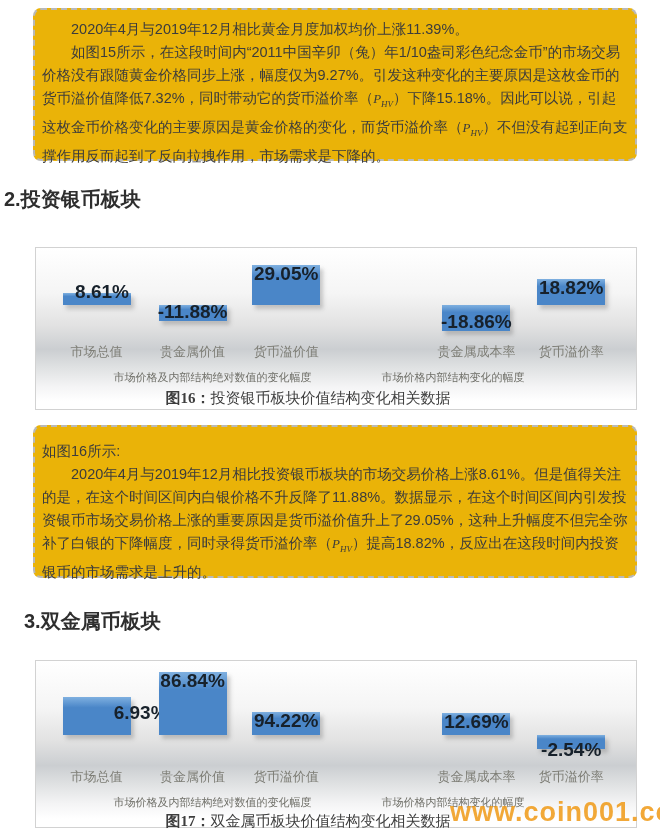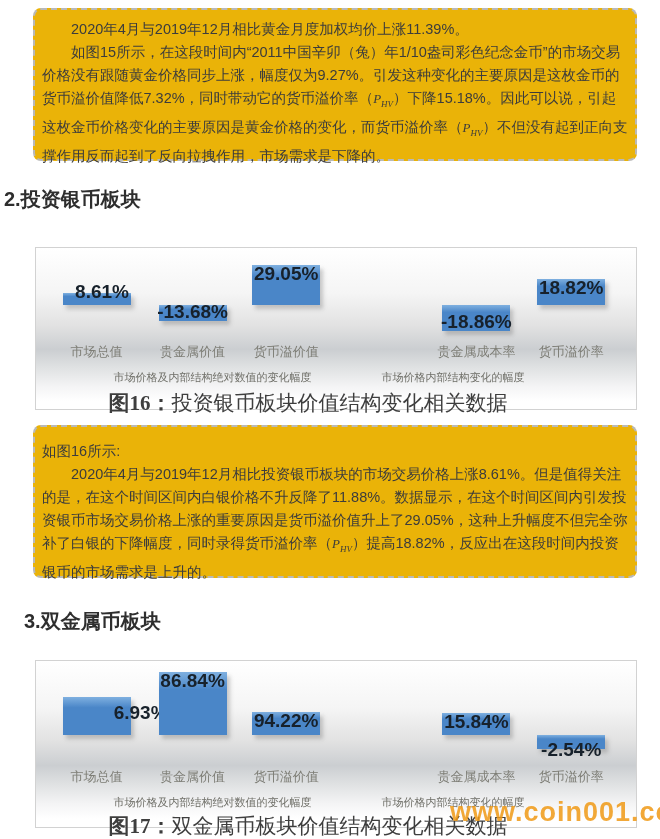--- a/index.html
+++ b/index.html
@@ -25,21 +25,21 @@
              background:linear-gradient(180deg,#ffffff 0%,#f5f5f5 28%,#e2e2e2 48%,
                         #cbced1 63%,#dfe1e2 74%,#f4f4f5 86%,#ffffff 95%);}
   .bar{position:absolute;box-shadow:3px 4px 4px rgba(110,110,110,0.35);}
   .bar-label{position:absolute;height:16px;line-height:16px;text-align:center;
              font-weight:bold;font-size:19px;color:#17212b;}
   .cat-label{position:absolute;height:16px;line-height:16px;text-align:center;
              font-size:13px;color:#7d7d75;font-family:"Liberation Serif",serif;}
   .grp-label{position:absolute;height:16px;line-height:16px;text-align:center;
              font-size:11px;color:#6f6f68;font-family:"Liberation Serif",serif;}
   .chart-caption{position:absolute;left:0;width:100%;box-sizing:border-box;
-                 padding-right:56px;text-align:center;font-size:21px;color:#3e3e3e;
+                 padding-right:56px;text-align:center;font-size:15px;color:#3e3e3e;
                  font-family:"Liberation Serif",serif;}
   .chart-caption b{font-weight:bold;}
 
   .watermark{position:absolute;left:450px;top:797px;font-size:27px;font-weight:bold;
              letter-spacing:1px;opacity:.85;white-space:nowrap;}
 </style>
 </head>
 <body>
 
 <div class="page">
@@ -50,21 +50,21 @@
   </div>
 
   <h2 class="sec-heading" style="top:186px;">2.投资银币板块</h2>
 
   <div class="chart-box" style="top:247px;height:163px;">
     <div class="chart-caption" style="top: 141px;"><b>图16：</b><span>投资银币板块价值结构变化相关数据</span></div>
   <div class="bar" style="left: 26.6px; top: 45px; width: 68px; height: 11.8px; background: linear-gradient(rgb(127, 176, 224) 0%, rgb(74, 134, 200) 28%, rgb(74, 134, 200) 100%);"></div>
       <div class="bar-label" style="left: 6px; width: 120px; top: 36px;">8.61%</div>
       <div class="cat-label" style="left: -14.4px; width: 150px; top: 96px;">市场总值</div>
       <div class="bar" style="left: 122.6px; top: 56.9px; width: 68px; height: 16.3px; background: linear-gradient(rgb(127, 176, 224) 0%, rgb(74, 134, 200) 28%, rgb(74, 134, 200) 100%);"></div>
-      <div class="bar-label" style="left: 96.6px; width: 120px; top: 56.1px;">-13.68%</div>
+      <div class="bar-label" style="left: 96.6px; width: 120px; top: 56.1px;">-11.88%</div>
       <div class="cat-label" style="left: 81.6px; width: 150px; top: 96px;">贵金属价值</div>
       <div class="bar" style="left: 216.2px; top: 17px; width: 68px; height: 39.8px; background: linear-gradient(rgb(127, 176, 224) 0%, rgb(74, 134, 200) 28%, rgb(74, 134, 200) 100%);"></div>
       <div class="bar-label" style="left: 190.2px; width: 120px; top: 18px;">29.05%</div>
       <div class="cat-label" style="left: 175.2px; width: 150px; top: 96px;">货币溢价值</div>
       <div class="bar" style="left: 406.4px; top: 56.9px; width: 68px; height: 25.9px; background: linear-gradient(rgb(127, 176, 224) 0%, rgb(74, 134, 200) 28%, rgb(74, 134, 200) 100%);"></div>
       <div class="bar-label" style="left: 380.4px; width: 120px; top: 65.7px;">-18.86%</div>
       <div class="cat-label" style="left: 365.4px; width: 150px; top: 96px;">贵金属成本率</div>
       <div class="bar" style="left: 501.2px; top: 31px; width: 68px; height: 25.8px; background: linear-gradient(rgb(127, 176, 224) 0%, rgb(74, 134, 200) 28%, rgb(74, 134, 200) 100%);"></div>
       <div class="bar-label" style="left: 475.2px; width: 120px; top: 32px;">18.82%</div>
       <div class="cat-label" style="left: 460.2px; width: 150px; top: 96px;">货币溢价率</div>
@@ -84,21 +84,21 @@
   <div class="bar" style="left: 26.6px; top: 35.7px; width: 68px; height: 38.5px; background: linear-gradient(rgb(127, 176, 224) 0%, rgb(74, 134, 200) 28%, rgb(74, 134, 200) 100%);"></div>
       <div class="bar-label" style="left: 0.6px; width: 120px; top: 44px; padding-left: 44px;">6.93%</div>
       <div class="cat-label" style="left: -14.4px; width: 150px; top: 108px;">市场总值</div>
       <div class="bar" style="left: 122.6px; top: 11.4px; width: 68px; height: 62.8px; background: linear-gradient(rgb(127, 176, 224) 0%, rgb(74, 134, 200) 28%, rgb(74, 134, 200) 100%);"></div>
       <div class="bar-label" style="left: 96.6px; width: 120px; top: 12.4px;">86.84%</div>
       <div class="cat-label" style="left: 81.6px; width: 150px; top: 108px;">贵金属价值</div>
       <div class="bar" style="left: 216.2px; top: 50.8px; width: 68px; height: 23.4px; background: linear-gradient(rgb(127, 176, 224) 0%, rgb(74, 134, 200) 28%, rgb(74, 134, 200) 100%);"></div>
       <div class="bar-label" style="left: 190.2px; width: 120px; top: 51.8px;">94.22%</div>
       <div class="cat-label" style="left: 175.2px; width: 150px; top: 108px;">货币溢价值</div>
       <div class="bar" style="left: 406.4px; top: 51.5px; width: 68px; height: 22.7px; background: linear-gradient(rgb(127, 176, 224) 0%, rgb(74, 134, 200) 28%, rgb(74, 134, 200) 100%);"></div>
-      <div class="bar-label" style="left: 380.4px; width: 120px; top: 52.5px;">15.84%</div>
+      <div class="bar-label" style="left: 380.4px; width: 120px; top: 52.5px;">12.69%</div>
       <div class="cat-label" style="left: 365.4px; width: 150px; top: 108px;">贵金属成本率</div>
       <div class="bar" style="left: 501.2px; top: 74.2px; width: 68px; height: 14.1px; background: linear-gradient(rgb(127, 176, 224) 0%, rgb(74, 134, 200) 28%, rgb(74, 134, 200) 100%);"></div>
       <div class="bar-label" style="left: 475.2px; width: 120px; top: 81.3px;">-2.54%</div>
       <div class="cat-label" style="left: 460.2px; width: 150px; top: 108px;">货币溢价率</div>
       <div class="grp-label" style="left: 6.4px; width: 340px; top: 133px;">市场价格及内部结构绝对数值的变化幅度</div>
       <div class="grp-label" style="left: 247px; width: 340px; top: 133px;">市场价格内部结构变化的幅度</div>
     </div>
 
   <div class="watermark" style="color: rgb(240, 154, 22);">www.coin001.com</div>
 

